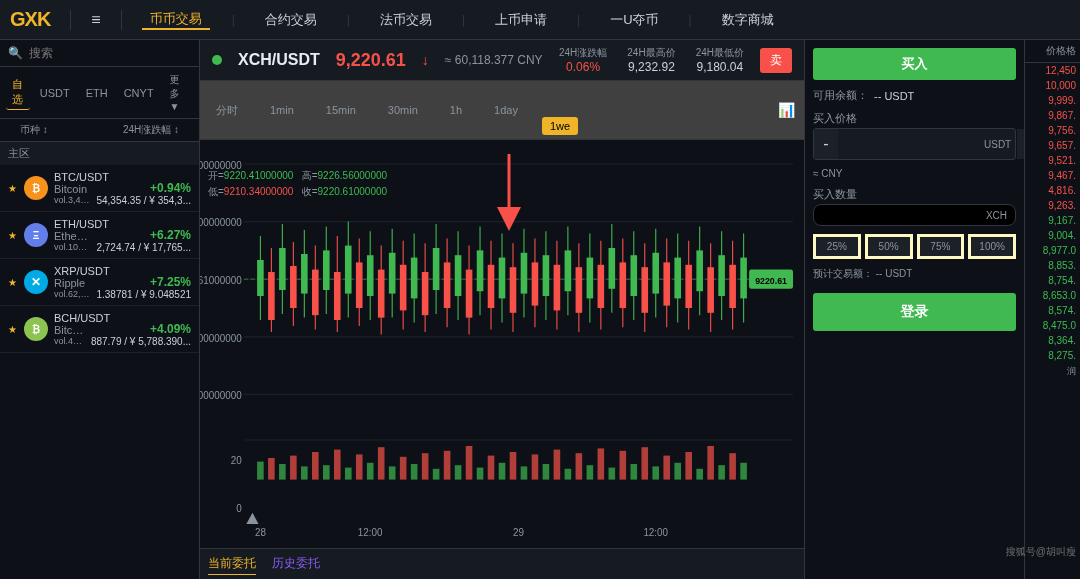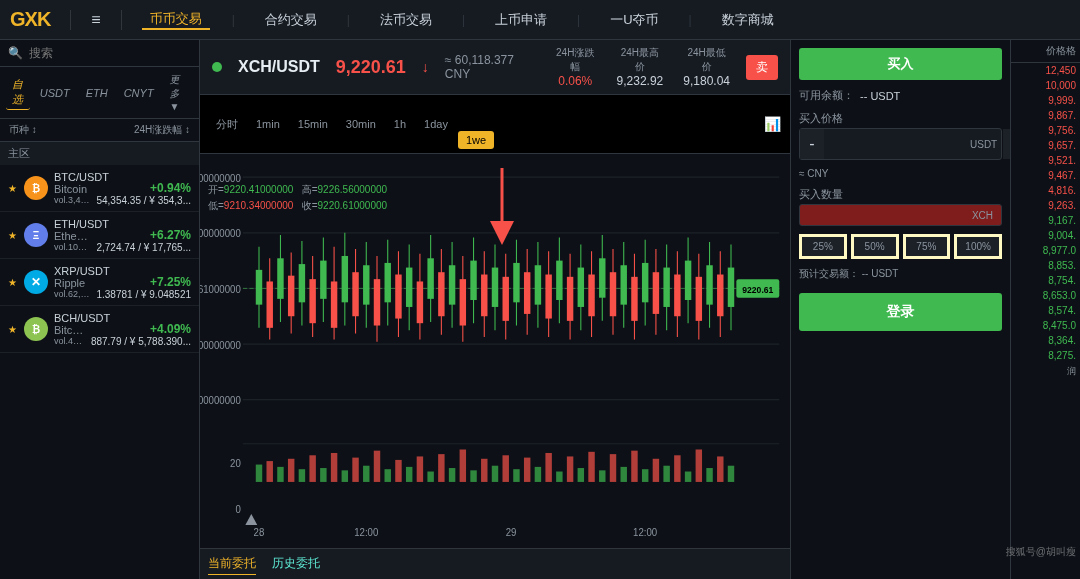--- a/index.html
+++ b/index.html
@@ -85,42 +85,41 @@
       color: #c9d1d9;
       font-size: 12px;
       width: 100%;
     }
     .coin-tabs {
       display: flex;
       align-items: center;
       padding: 4px 6px;
       border-bottom: 1px solid #30363d;
       gap: 4px;
-      font-style: italic;
     }
     .coin-tab {
       padding: 2px 6px;
       font-size: 11px;
       cursor: pointer;
       color: #8b949e;
       border-radius: 3px;
     }
     .coin-tab.active {
       color: #f0b429;
       border-bottom: 1px solid #f0b429;
     }
     .coin-tab-more {
       color: #8b949e;
       font-size: 10px;
       cursor: pointer;
       margin-left: auto;
     }
     .list-header {
       display: flex;
-      padding: 4px 9px;
+      padding: 4px 20px;
       color: #8b949e;
       font-size: 10px;
       border-bottom: 1px solid #30363d;
       gap: 2px;
     }
     .list-header-coin { flex: 1; }
     .list-header-change { width: 70px; text-align: right; }
     .section-label {
       padding: 4px 8px;
       color: #8b949e;
@@ -196,23 +195,23 @@
       border: none;
       padding: 4px 10px;
       font-size: 12px;
       cursor: pointer;
       border-radius: 3px;
     }
     .chart-tabs {
       display: flex;
       align-items: center;
       padding: 4px 8px;
-      background: #000000;
+      background: #404040;
       border-bottom: 1px solid #30363d;
-      gap: 2px;
+      gap: 16px;
     }
     .chart-tab {
       padding: 3px 8px;
       font-size: 11px;
       color: #8b949e;
       cursor: pointer;
       border-radius: 3px;
     }
     .chart-tab.active { background: #f0b429; color: #000; border-radius: 3px; margin-top: 32px; }
     .chart-icon-btn {
@@ -247,21 +246,21 @@
     
     .bottom-tabs {
       display: flex;
       padding: 4px 8px;
       border-top: 1px solid #30363d;
       background: #161b22;
       gap: 16px;
     }
     .bottom-tab {
       font-size: 12px;
-      color: #5eead4;
+      color: #8b5cf6;
       cursor: pointer;
       padding: 2px 0;
     }
     .bottom-tab.active { color: #f0b429; border-bottom: 1px solid #f0b429; }
 
     
     .right-panel {
       width: 220px;
       background: #0d1117;
       border-left: 1px solid #30363d;
@@ -342,22 +341,22 @@
       padding-right: 4px;
     }
     .cny-row {
       font-size: 10px;
       color: #8b949e;
     }
     .qty-input-row {
       display: flex;
       align-items: center;
       border: 1px solid #30363d;
-      border-radius: 3px;
-      background: #7f1d1d;
+      border-radius: 8px;
+      background: #000000;
       padding: 4px 8px;
       justify-content: space-between;
     }
     .qty-input {
       background: transparent;
       border: none;
       outline: none;
       color: #c9d1d9;
       font-size: 11px;
       width: 120px;
@@ -389,21 +388,21 @@
       padding: 10px 0;
       font-size: 14px;
       font-weight: bold;
       cursor: pointer;
       border-radius: 3px;
       margin-top: 4px;
     }
 
     
     .far-right {
-      width: 70px;
+      width: 56px;
       background: #0d1117;
       border-left: 1px solid #30363d;
       flex-shrink: 0;
       overflow: hidden;
       display: flex;
       flex-direction: column;
     }
     .far-right-header {
       font-size: 10px;
       color: #8b949e;

